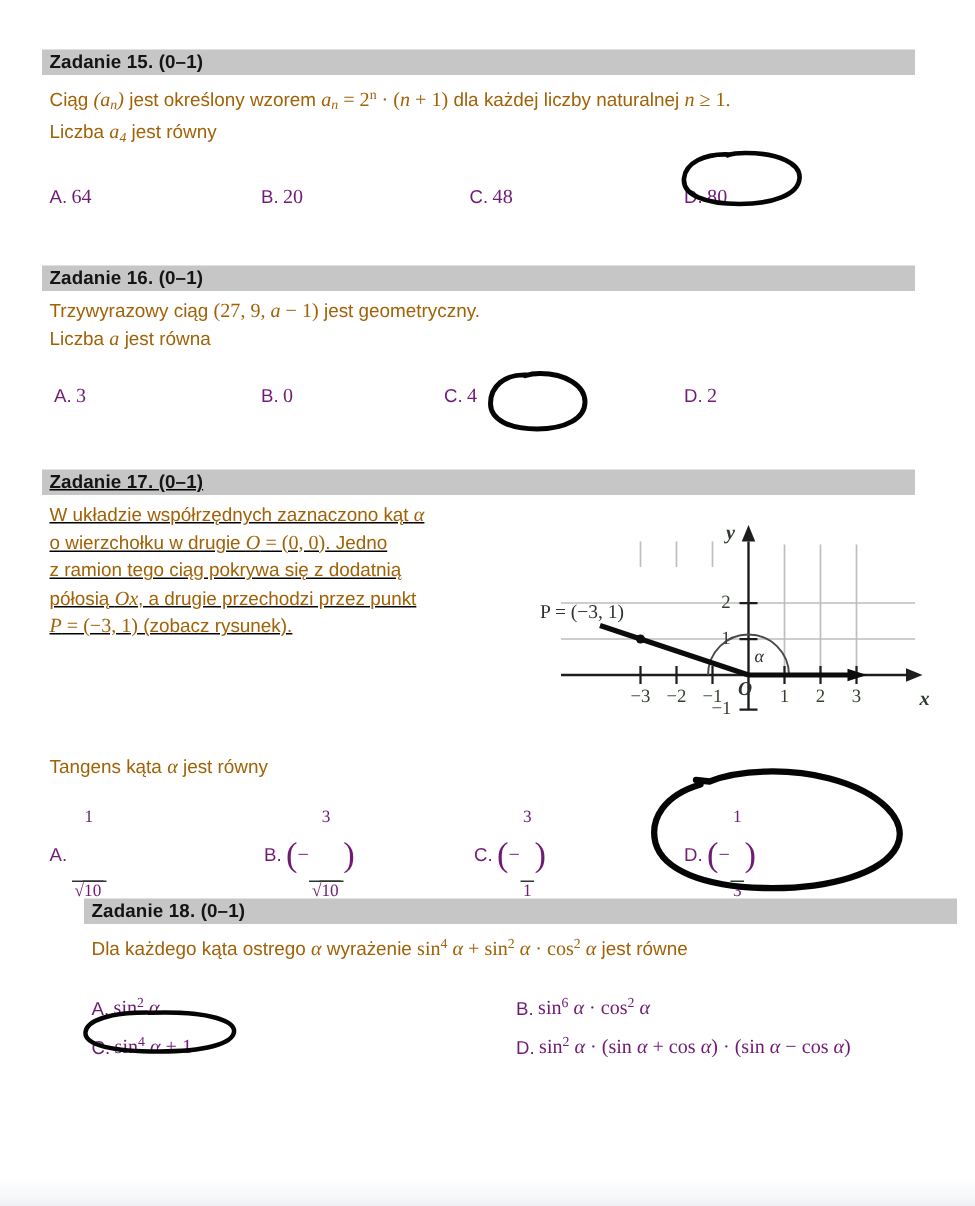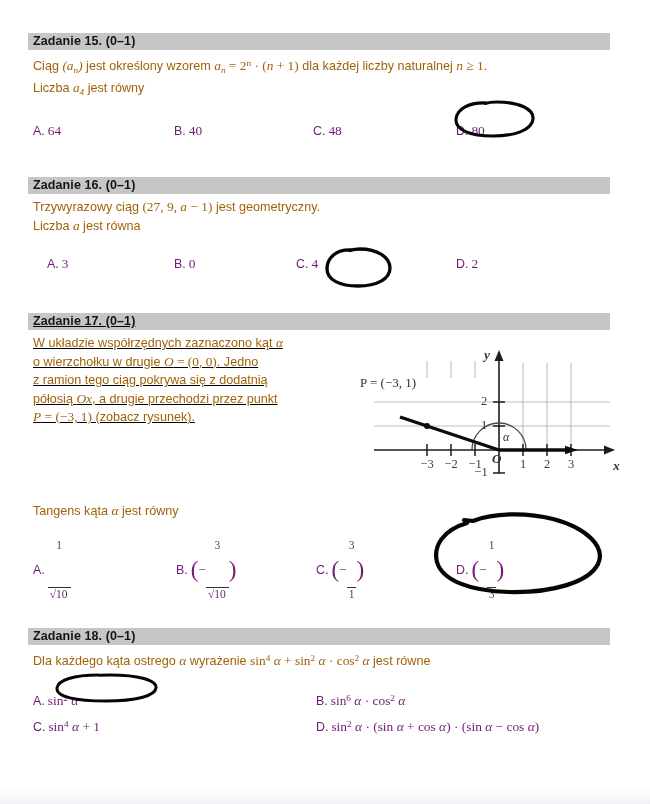--- a/index.html
+++ b/index.html
@@ -171,37 +171,37 @@
 
 <div class="page">
   <div class="content">
 
     <div class="task" id="task-15" style="top:33px;">
       <div class="task-header">Zadanie 15. (0–1)</div>
       <div class="body-text" style="margin-top:4px;"><span>Ciąg </span><span class="mathi">(a</span><span class="sub">n</span><span class="mathi">)</span><span>  jest określony wzorem  </span><span class="mathi">a</span><span class="sub">n</span><span class="mathr"> = 2</span><span class="sup">n</span><span class="mathr"> · (</span><span class="mathi">n</span><span class="mathr"> + 1)</span><span>  dla każdej liczby naturalnej  </span><span class="mathi">n</span><span class="mathr"> ≥ 1.</span></div>
       <div class="body-text"><span>Liczba </span><span class="mathi">a</span><span class="sub">4</span><span>  jest równy</span></div>
       <div class="options" style="margin-top:21px;">
         <div class="opt" style="left: 5px;"><span class="opt-letter">A.</span><span class="opt-val">64</span></div>
-        <div class="opt" style="left: 146px;"><span class="opt-letter">B.</span><span class="opt-val">40</span></div>
+        <div class="opt" style="left: 146px;"><span class="opt-letter">B.</span><span class="opt-val">20</span></div>
         <div class="opt" style="left: 285px;"><span class="opt-letter">C.</span><span class="opt-val">48</span></div>
         <div class="opt" style="left: 428px;"><span class="opt-letter">D.</span><span class="opt-val">80</span></div>
       </div>
     </div>
     <div class="annot" style="left:425px; top:99px; width:86px; height:40px;">
       <svg width="86" height="40" viewBox="0 0 86 40">
         <path d="M 34 4 C 16 3 4 10 3 20 C 2 31 17 37 40 37 C 62 37 79 31 80 20 C 81 10 66 3 44 3 C 39 3 35 3.5 32 4.5" fill="none" stroke="#050505" stroke-width="3.1" stroke-linecap="round"></path>
       </svg>
     </div>
 
     <div class="task" id="task-16" style="top:177px;">
       <div class="task-header">Zadanie 16. (0–1)</div>
       <div class="body-text" style="margin-top:4px;"><span>Trzywyrazowy ciąg </span><span class="mathr">(27, 9, </span><span class="mathi">a</span><span class="mathr"> − 1)</span><span>  jest geometryczny.</span></div>
       <div class="body-text"><span>Liczba </span><span class="mathi">a</span><span>  jest równa</span></div>
       <div class="options" style="margin-top:21px;">
-        <div class="opt" style="left: 19px; text-align: center;"><span class="opt-letter">A.</span><span class="opt-val">3</span></div>
+        <div class="opt" style="left: 8px; text-align: center;"><span class="opt-letter">A.</span><span class="opt-val">3</span></div>
         <div class="opt" style="left: 146px;"><span class="opt-letter">B.</span><span class="opt-val">0</span></div>
         <div class="opt" style="left: 268px;"><span class="opt-letter">C.</span><span class="opt-val">4</span></div>
         <div class="opt" style="left: 428px;"><span class="opt-letter">D.</span><span class="opt-val">2</span></div>
       </div>
     </div>
     <div class="annot" style="left:296px; top:245px; width:74px; height:44px;">
       <svg width="74" height="44" viewBox="0 0 74 44">
         <path d="M 28 5 C 12 4 3 13 3 24 C 3 35 16 41 34 41 C 53 41 66 34 66 23 C 66 12 53 4 36 4 C 32 4 29 4.5 26 5.5" fill="none" stroke="#050505" stroke-width="3.3" stroke-linecap="round"></path>
       </svg>
     </div>
@@ -256,21 +256,21 @@
         <path d="M 112 105 A 27 27 0 0 1 166 105" fill="none" stroke="#4a4a4a" stroke-width="1.3"></path>
 
         <line x1="139" y1="105" x2="207" y2="105" stroke="#0c0c0c" stroke-width="3.4"></line>
         <polygon points="205,100.8 218,105 205,109.2" fill="#0c0c0c"></polygon>
 
         <line x1="139" y1="105" x2="40" y2="72" stroke="#0c0c0c" stroke-width="3.4"></line>
 
         <circle cx="67" cy="81" r="3" fill="#0c0c0c"></circle>
       </svg>
 
-      <div class="fig-label" style="left:0px; top:30px;">P = (−3, 1)</div>
+      <div class="fig-label" style="left:0px; top:55px;">P = (−3, 1)</div>
       <div class="fig-axis-label" style="left:124px; top:2px;">y</div>
       <div class="fig-axis-label" style="left:253px; top:113px;">x</div>
       <div class="fig-label" style="left:132px; top:106px; font-style:italic; font-weight:bold;">O</div>
       <div class="fig-label" style="left:143px; top:85px; font-style:italic; font-size:12px;">α</div>
 
       
       <div class="tick-label" style="left:57px;  top:112px; width:20px;">−3</div>
       <div class="tick-label" style="left:81px;  top:112px; width:20px;">−2</div>
       <div class="tick-label" style="left:105px; top:112px; width:20px;">−1</div>
       <div class="tick-label" style="left:155px; top:112px; width:16px;">1</div>
@@ -290,21 +290,21 @@
       <div class="opt" style="left: 148px;"><span class="opt-letter">B.</span><span class="opt-val"><span class="paren">(</span><span class="mathr">−</span><span class="frac"><span class="num"><span>3</span></span><span class="den"><span class="sqrt"><span>√</span><span class="radicand">10</span></span></span></span><span class="paren">)</span></span></div>
       <div class="opt" style="left: 288px;"><span class="opt-letter">C.</span><span class="opt-val"><span class="paren">(</span><span class="mathr">−</span><span class="frac"><span class="num"><span>3</span></span><span class="den"><span>1</span></span></span><span class="paren">)</span></span></div>
       <div class="opt" style="left: 428px;"><span class="opt-letter">D.</span><span class="opt-val"><span class="paren">(</span><span class="mathr">−</span><span class="frac"><span class="num"><span>1</span></span><span class="den"><span>3</span></span></span><span class="paren">)</span></span></div>
     </div>
     <div class="annot" style="left:403px; top:508px; width:175px; height:88px;">
       <svg width="175" height="88" viewBox="0 0 175 88">
         <path d="M 36 15 C 12 22 2 38 6 54 C 11 72 38 83 78 84 C 122 85 158 74 167 56 C 175 39 156 20 122 11 C 95 4 62 5 42 13 L 33 12" fill="none" stroke="#050505" stroke-width="4.2" stroke-linecap="round" stroke-linejoin="round"></path>
       </svg>
     </div>
 
-    <div class="task" id="task-18" style="top:628px;">
+    <div class="task" id="task-18" style="top:599px;margin-left:28px;">
       <div class="task-header">Zadanie 18. (0–1)</div>
       <div class="body-text" style="margin-top:4px;"><span>Dla każdego kąta ostrego </span><span class="mathi">α</span><span>  wyrażenie  </span><span class="mathr">sin</span><span class="sup">4</span><span class="mathi"> α</span><span class="mathr"> + sin</span><span class="sup">2</span><span class="mathi"> α</span><span class="mathr"> · cos</span><span class="sup">2</span><span class="mathi"> α</span><span>  jest równe</span></div>
       <div class="options" style="margin-top:22px; height:26px;">
         <div class="opt" style="left: 5px;"><span class="opt-letter">A.</span><span class="opt-val"><span class="mathr">sin</span><span class="sup">2</span><span class="mathi"> α</span></span></div>
         <div class="opt" style="left: 288px;"><span class="opt-letter">B.</span><span class="opt-val"><span class="mathr">sin</span><span class="sup">6</span><span class="mathi"> α</span><span class="mathr"> · cos</span><span class="sup">2</span><span class="mathi"> α</span></span></div>
       </div>
       <div class="options" style="height:26px;">
         <div class="opt" style="left: 5px;"><span class="opt-letter">C.</span><span class="opt-val"><span class="mathr">sin</span><span class="sup">4</span><span class="mathi"> α</span><span class="mathr"> + 1</span></span></div>
         <div class="opt" style="left: 288px;"><span class="opt-letter">D.</span><span class="opt-val"><span class="mathr">sin</span><span class="sup">2</span><span class="mathi"> α</span><span class="mathr"> · (sin </span><span class="mathi">α</span><span class="mathr"> + cos </span><span class="mathi">α</span><span class="mathr">) · (sin </span><span class="mathi">α</span><span class="mathr"> − cos </span><span class="mathi">α</span><span class="mathr">)</span></span></div>
       </div>

